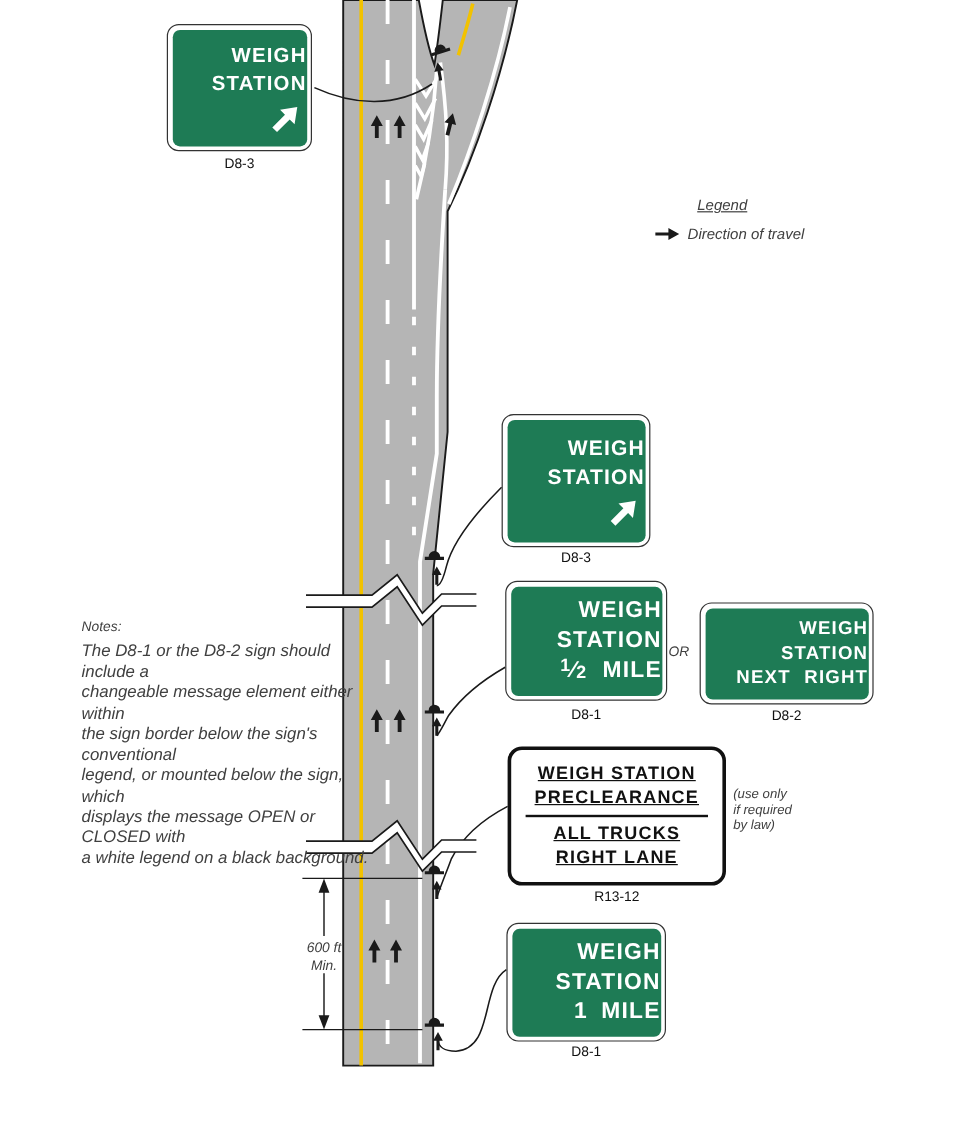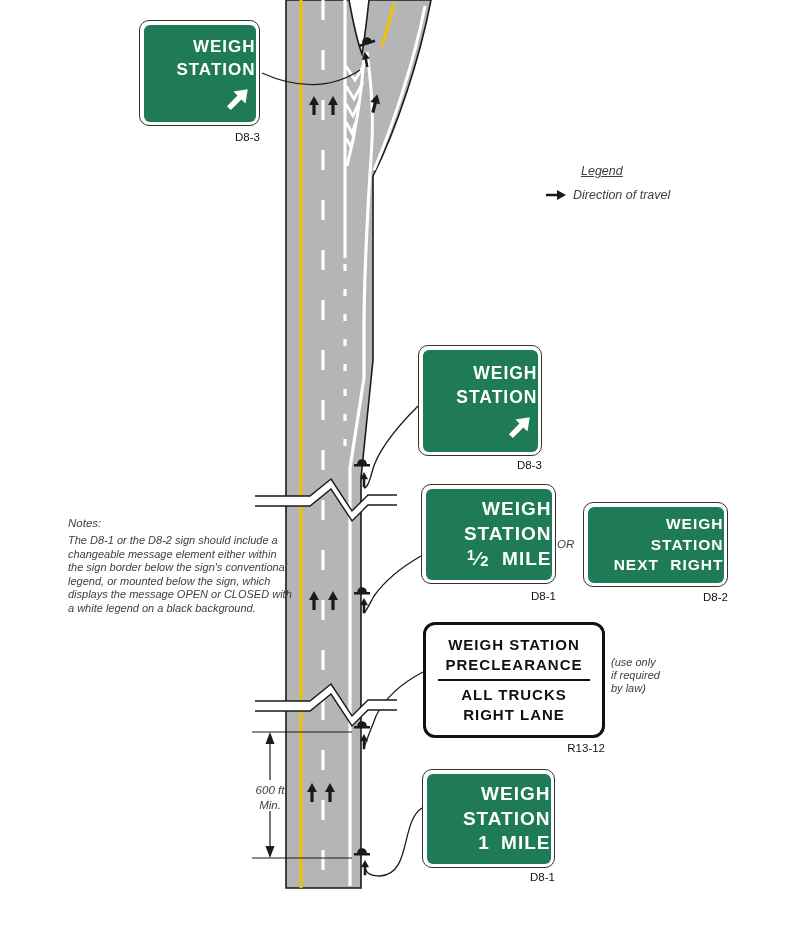--- a/index.html
+++ b/index.html
@@ -13,24 +13,24 @@
   .gsign .inner{width:100%;height:100%;background:#1E7B55;border-radius:6px;
          display:flex;flex-direction:column;align-items:flex-end;justify-content:center;
          color:#fff;font-weight:bold;letter-spacing:1px;box-sizing:border-box;}
   .gsign .line{white-space:pre;line-height:1.25;}
 
   
   .rsign{position:absolute;z-index:2;background:#fff;border:3px solid #111;
          border-radius:12px;box-sizing:border-box;display:flex;flex-direction:column;
          align-items:center;justify-content:center;color:#111;font-weight:bold;
          letter-spacing:1px;}
-  .rsign .line{white-space:pre;line-height:1.35;}
+  .rsign .line{white-space:pre;line-height:1.35;text-decoration:underline;}
   .rsign .divider{width:86%;border-top:2.5px solid #111;margin:4px 0;}
 
-  .sign-label{position:absolute;z-index:2;color:#111;font-size:11.5px;text-align:right;}
+  .sign-label{position:absolute;z-index:2;color:#111;font-size:11.5px;text-align:center;}
   .plain-text{position:absolute;z-index:2;color:#404040;font-style:italic;}
   .prelines{white-space:pre-line;}
 
   .frac-num{font-size:0.78em;vertical-align:0.35em;}
   .frac-den{font-size:0.78em;vertical-align:-0.05em;}
 
   .legend-title{font-size:12.5px;text-decoration:underline;}
   .legend-row{display:flex;align-items:center;gap:7px;font-size:12.5px;}
 </style>
 </head>
@@ -121,21 +121,21 @@
 
   <div class="plain-text legend-title" style="left:581px;top:164px;">Legend</div>
   <div class="plain-text legend-row" style="left:546px;top:188px;align-items:center;">
     <svg width="20" height="10" viewBox="0 0 20 10">
       <polygon points="0,3.7 11,3.7 11,0 20,5 11,10 11,6.3 0,6.3" fill="#1A1A1A"></polygon>
     </svg>
     <span>Direction of travel</span>
   </div>
 
   <div class="plain-text" style="left:68px;top:517px;font-size:11.5px;">Notes:</div>
-  <div class="plain-text prelines" style="left:68px;top:534px;width:240px;font-size:11px;line-height:1.23;">The D8-1 or the D8-2 sign should include a
+  <div class="plain-text prelines" style="left:68px;top:534px;width:240px;font-size:14px;line-height:1.23;">The D8-1 or the D8-2 sign should include a
 changeable message element either within
 the sign border below the sign's conventional
 legend, or mounted below the sign, which
 displays the message OPEN or CLOSED with
 a white legend on a black background.</div>
 
   <div class="plain-text" style="left:246px;top:783px;width:48px;text-align:center;font-size:11.5px;line-height:1.3;">
     <div>600 ft</div>
     <div>Min.</div>
   </div>

